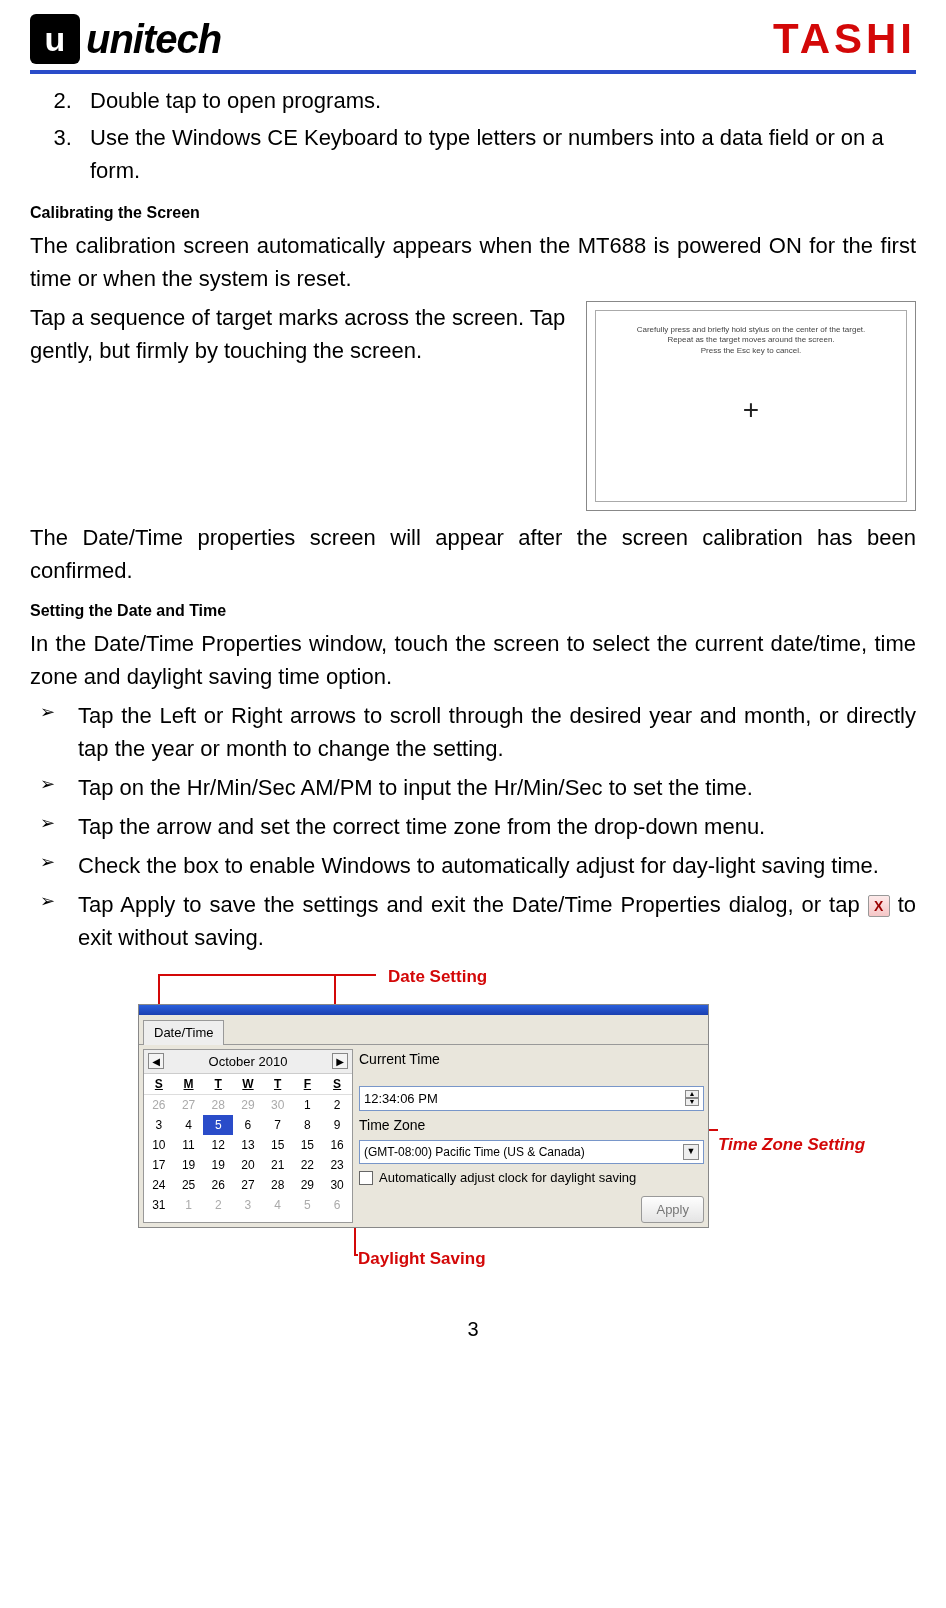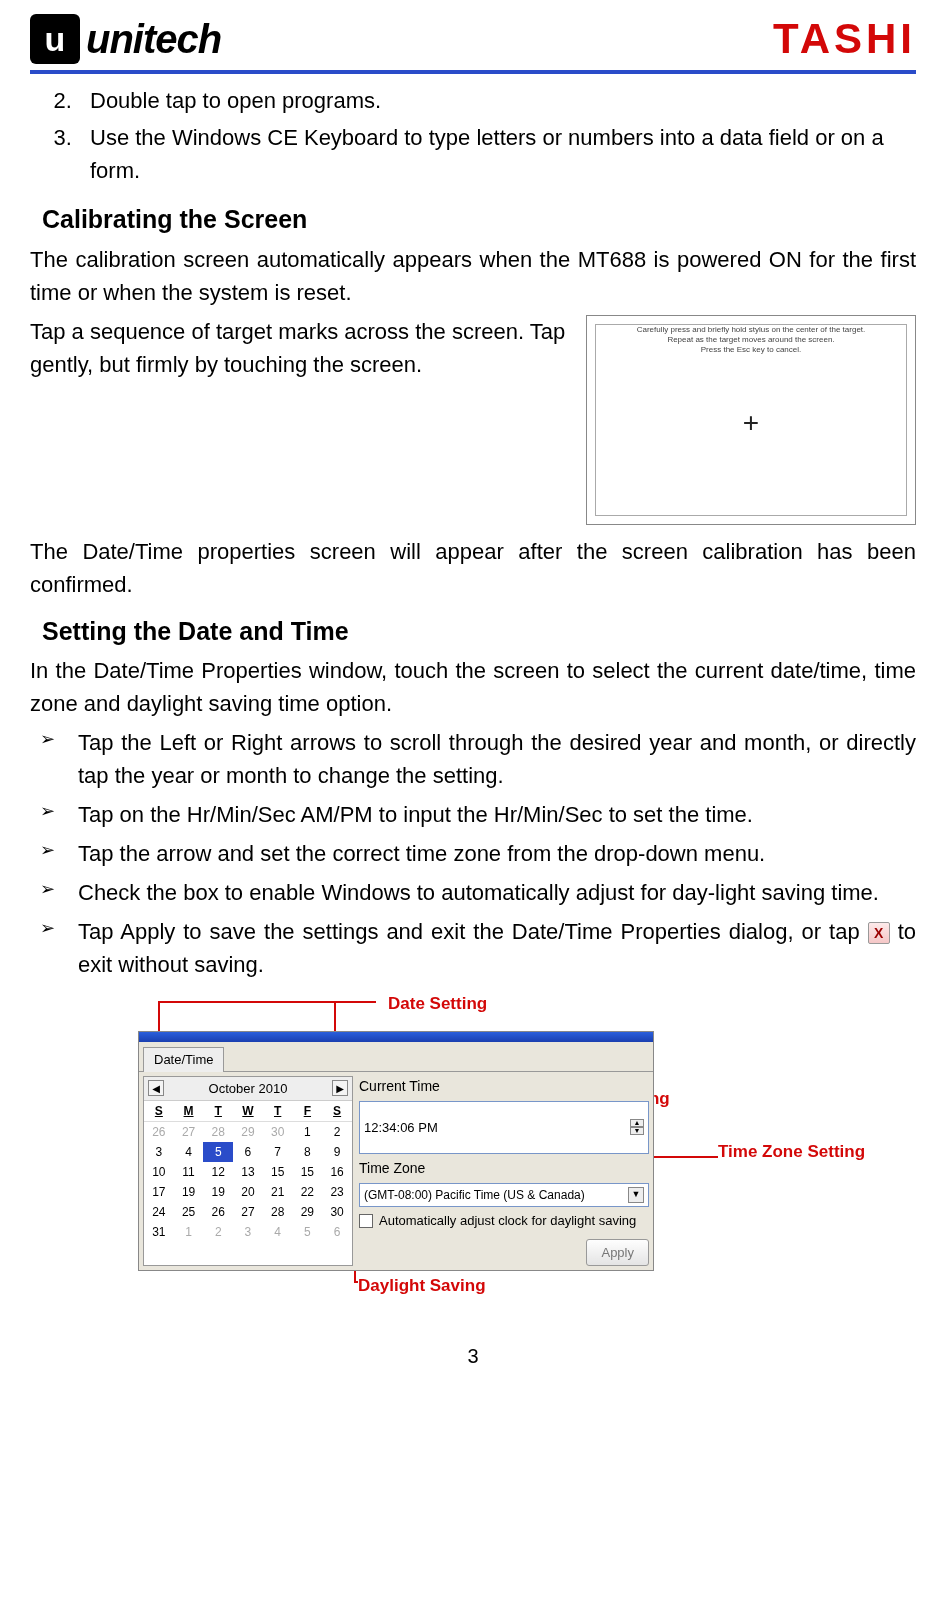--- a/index.html
+++ b/index.html
@@ -57,23 +57,23 @@
   }
   ol.numlist {
     margin: 0 0 14px 0;
     padding-left: 48px;
   }
   ol.numlist li {
     padding-left: 12px;
     margin-bottom: 4px;
   }
   h2.section {
-    font-size: 25px;
-    font-weight: bold;
-    margin: 12px 0 4px 12px;
+    font-size: 16px;
+    font-weight: bold;
+    margin: 12px 0 4px 0;
   }
   p { margin: 0 0 6px 0; }
   .just { text-align: justify; }
   .calib-row {
     display: flex;
     margin-bottom: 10px;
     justify-content: flex-end;
   }
   .calib-text { flex: 1; }
   .calib-box {
@@ -83,21 +83,21 @@
     display: flex;
     flex-direction: column;
     padding: 8px;
   }
   .calib-box-inner {
     flex:1;
     border: 1px solid #aaa;
     display:flex;
     flex-direction:column;
     align-items:center;
-    padding: 0 10px;
+    padding: 14px 10px;
     position:relative;
   }
   .calib-instr {
     font-size: 8px;
     color: #444;
     text-align: center;
     line-height: 1.3;
   }
   .calib-cross {
     position:absolute;
@@ -155,21 +155,21 @@
     font-size: 17px;
   }
   .ann-line {
     position: absolute;
     background: #d30808;
   }
   .dt-dialog {
     position: absolute;
     top: 40px;
     left: 100px;
-    width: 516px;
+    width: 571px;
     border: 1px solid #888;
     background: #e9e6dc;
     font-family: Tahoma, Arial, sans-serif;
     font-size: 13px;
   }
   .dt-titlebar {
     background: linear-gradient(#2a5fdc,#1a3fb0);
     color: #fff;
     height: 10px;
   }
@@ -232,25 +232,26 @@
   table.cal td.sel {
     background: #2a4cc9;
     color: #fff;
   }
   .dt-right { flex:1; display:flex; flex-direction:column; gap:4px; }
   .dt-label { font-size: 14px; color:#000; }
   .dt-input {
     border: 1px solid #7a9; 
     border-color: #7896c9;
     background:#fff;
-    padding: 16px 4px;
+    padding: 2px 4px;
     font-size: 13px;
     display:flex;
     justify-content: space-between;
     align-items:center;
+    margin-top:12px;
   }
   .dt-spin {
     width: 14px;
     display:flex; flex-direction:column;
   }
   .dt-spin div {
     height: 8px;
     border:1px solid #888;
     background:#eee;
     font-size:7px;
@@ -355,21 +356,21 @@
         <span>Tap Apply to save the settings and exit the Date/Time Properties dialog, or tap </span>
         <span class="close-x">X</span>
         <span> to exit without saving.</span>
       </li>
     </ul>
 
     <div class="dt-figure">
 
       <div class="ann-label" style="top:0; left:350px;">Date Setting</div>
       <div class="ann-label" style="top:95px; left:530px;">Time Setting</div>
-      <div class="ann-label" style="top:148px; left:680px;">Time Zone Setting</div>
+      <div class="ann-label" style="top:168px; left:680px;font-style:italic;">Time Zone Setting</div>
       <div class="ann-label" style="top:282px; left:320px;">Daylight Saving</div>
 
       <div class="ann-line" style="top:10px; left:120px; width:218px; height:2px;"></div>
       <div class="ann-line" style="top:10px; left:120px; width:2px; height:70px;"></div>
       <div class="ann-line" style="top:10px; left:296px; width:2px; height:70px;"></div>
       <div class="ann-line" style="top:103px; left:445px; width:85px; height:2px;"></div>
       <div class="ann-line" style="top:165px; left:590px; width:90px; height:2px;"></div>
       <div class="ann-line" style="top:190px; left:316px; width:2px; height:100px;"></div>
       <div class="ann-line" style="top:290px; left:316px; width:4px; height:2px;"></div>
 

